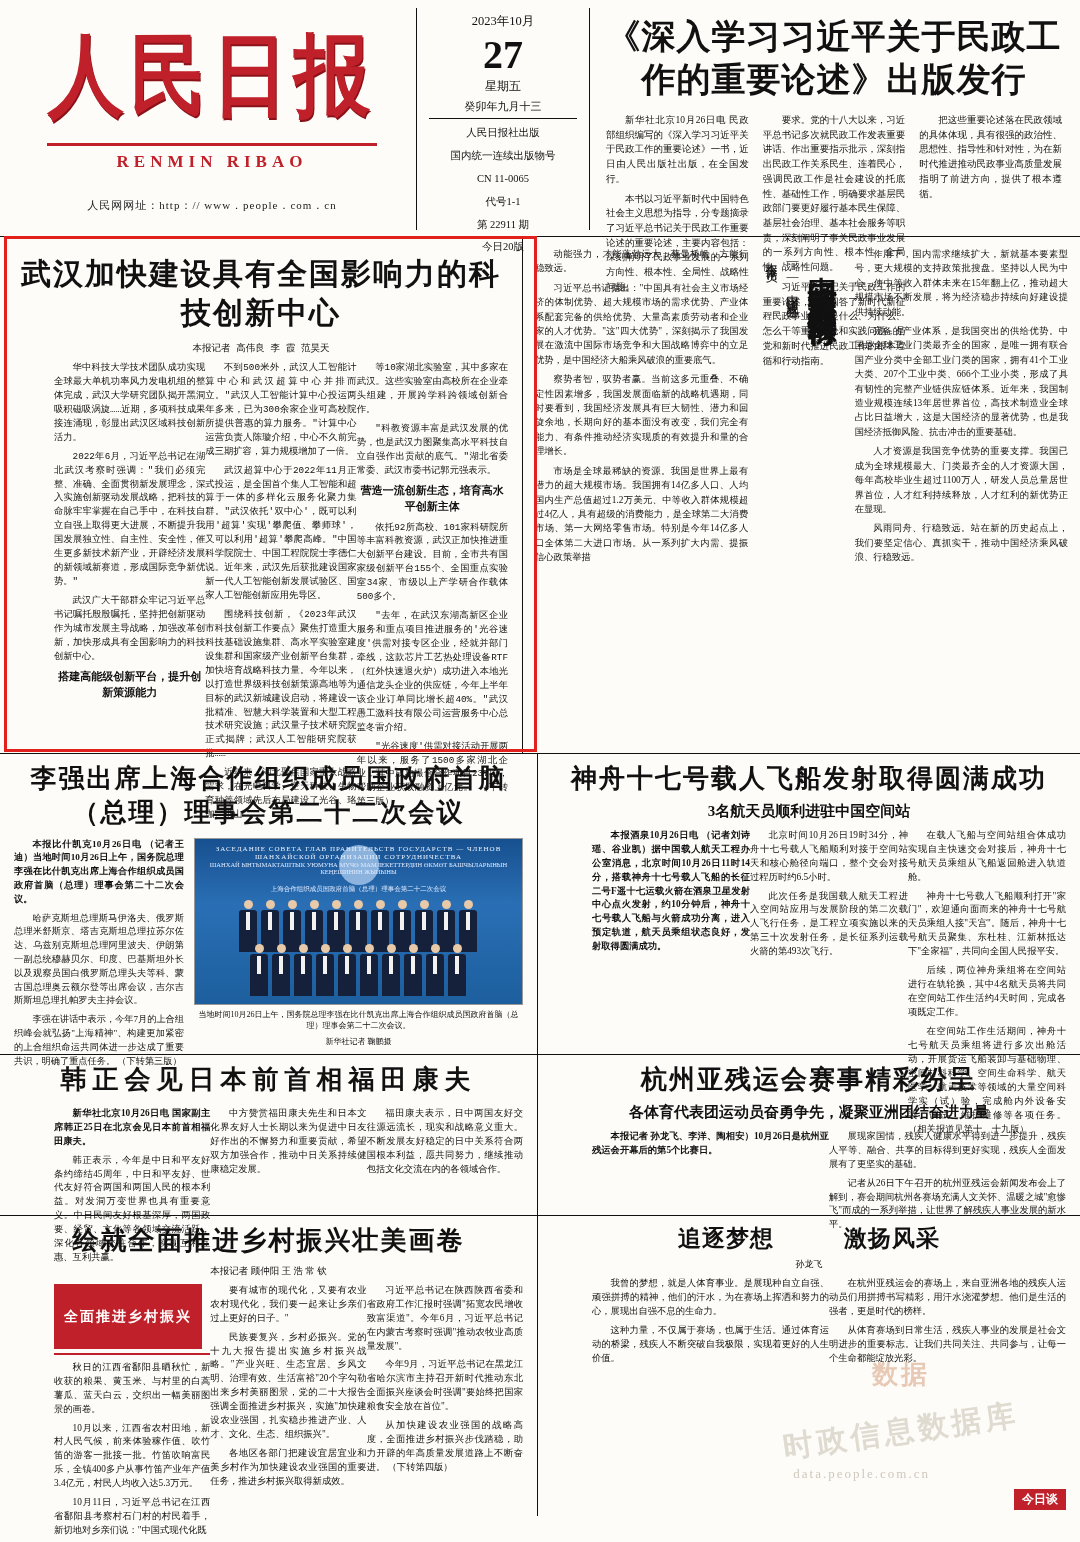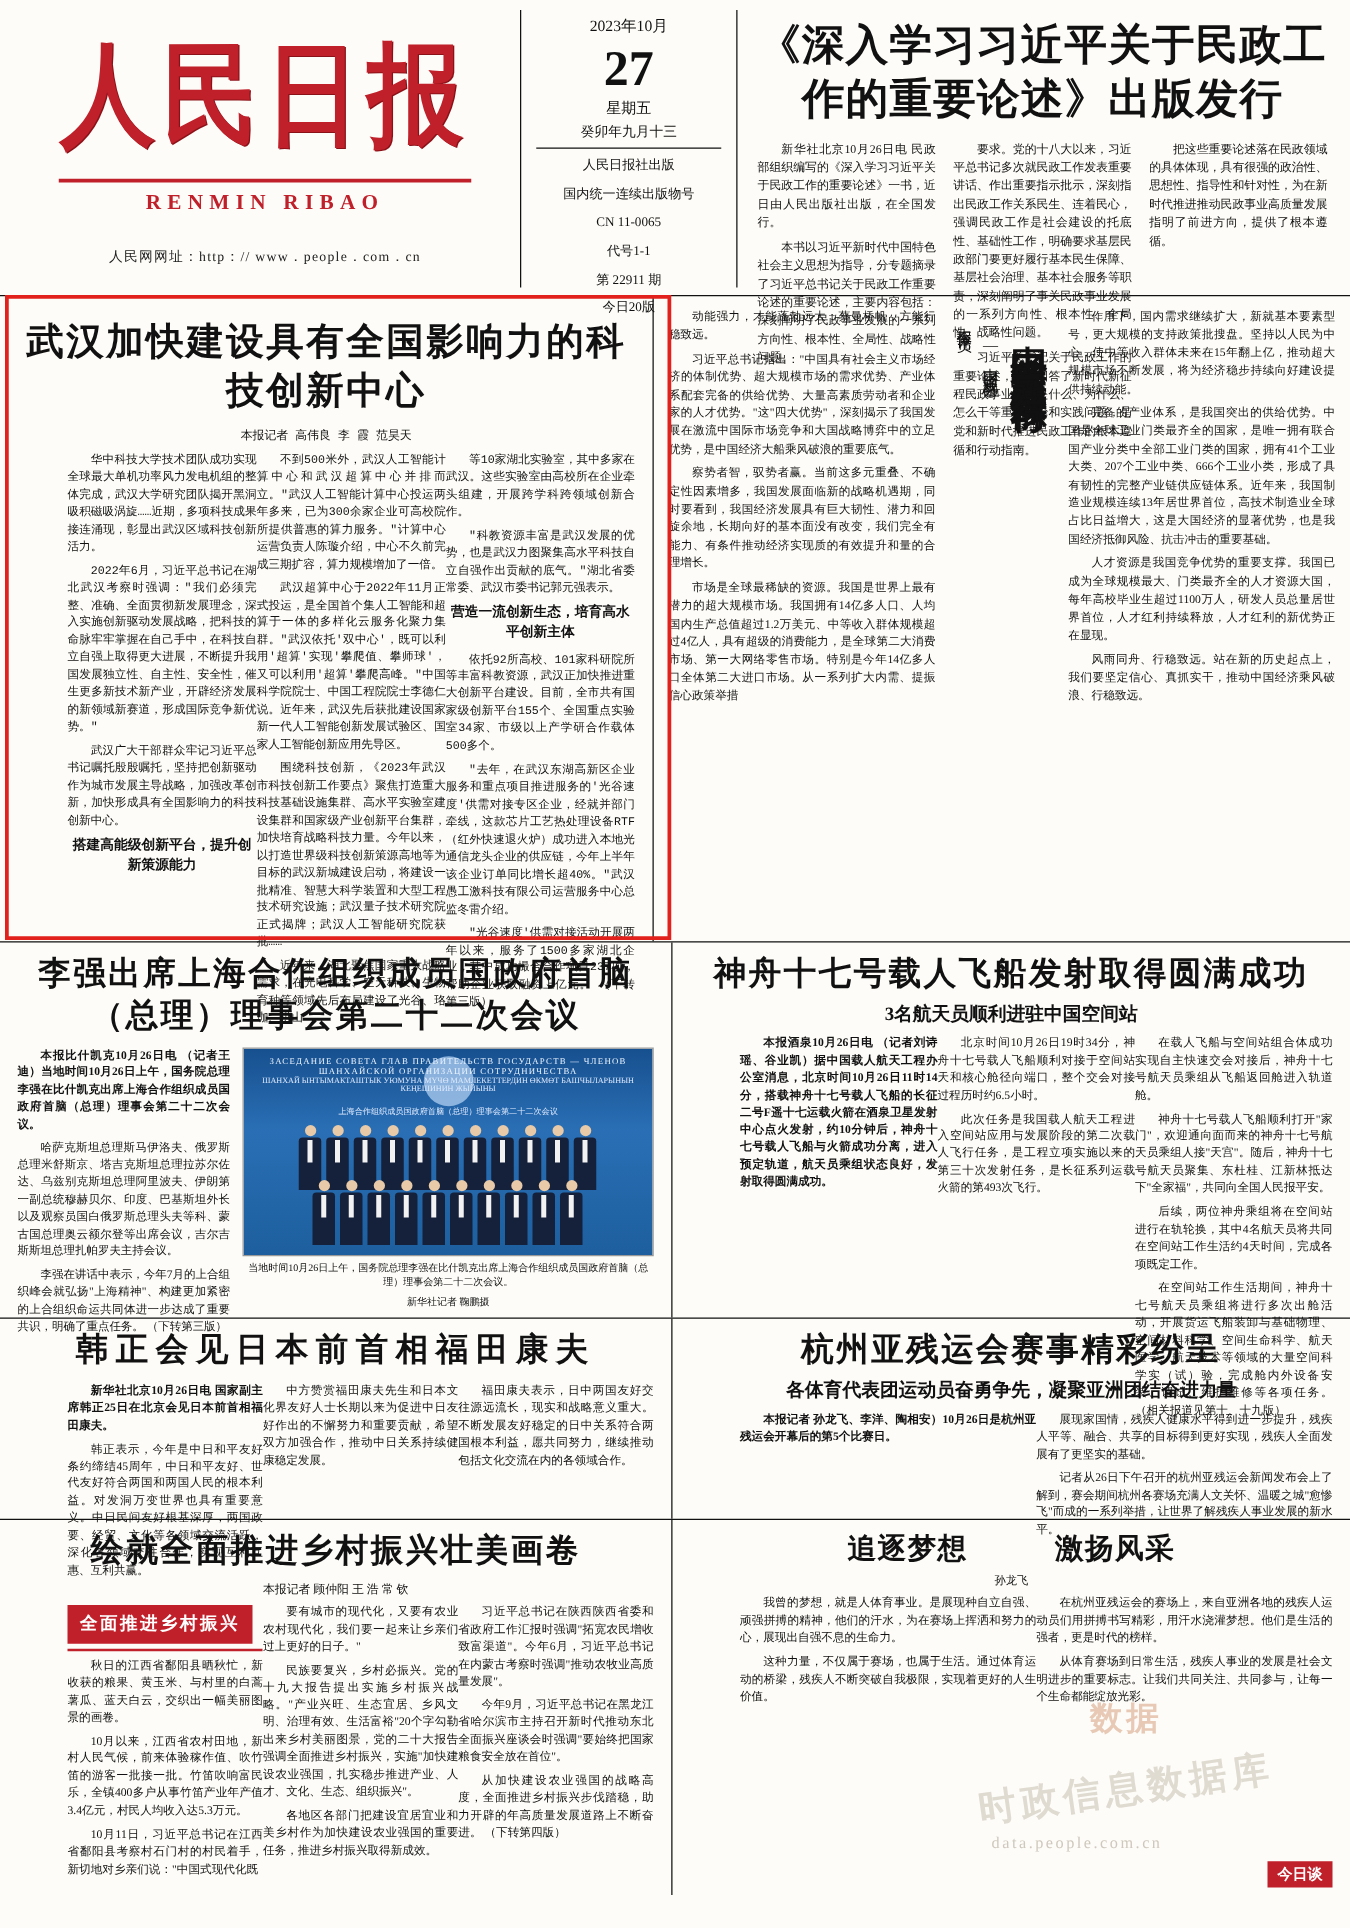--- a/index.html
+++ b/index.html
@@ -74,21 +74,21 @@
   .photo .emblem{position:absolute;top:6px;left:50%;transform:translateX(-50%);width:40px;height:40px;border-radius:50%;background:#9fc2e8;opacity:.85;}
   .row-people{position:absolute;left:0;right:0;display:flex;justify-content:center;gap:2px;}
   .row1{bottom:52px;} .row2{bottom:8px;}
   .person{width:20px;}
   .person .head{width:9px;height:9px;border-radius:50%;background:#e8c9a8;margin:0 auto 1px;}
   .person .body{width:18px;height:42px;background:#15213a;border-radius:3px 3px 0 0;position:relative;}
   .person .body:after{content:"";position:absolute;left:7px;top:2px;width:4px;height:18px;background:#f2f2f2;}
   .caption{font-size:8px;text-align:center;line-height:1.45;margin-top:4px;}
 
   
-  .redlabel{background:#c0202a;color:#fff;font-weight:bold;font-size:14px;padding:5px 10px;display:inline-block;letter-spacing:2px;}
+  .redlabel{background:#c0202a;color:#fff;font-weight:bold;font-size:14px;padding:22px 10px;display:inline-block;letter-spacing:2px;}
   .redline{border-top:2px solid #c0202a;margin:4px 0 6px 0;}
 
   .watermark{position:absolute;right:60px;bottom:90px;font-size:30px;color:#d9d3c8;opacity:.8;letter-spacing:4px;font-weight:bold;transform:rotate(-8deg);}
   .wm2{position:absolute;right:150px;bottom:150px;font-size:26px;color:#e0b9a0;opacity:.75;font-weight:bold;letter-spacing:3px;}
   .wm3{position:absolute;right:150px;bottom:60px;font-size:13px;color:#cfc8bd;letter-spacing:2px;}
 
   .todaytalk{display:inline-block;background:#c0202a;color:#fff;font-size:12px;font-weight:bold;padding:2px 8px;}
   .sign{font-size:9px;text-align:center;margin:4px 0;}
 </style>
 </head>

